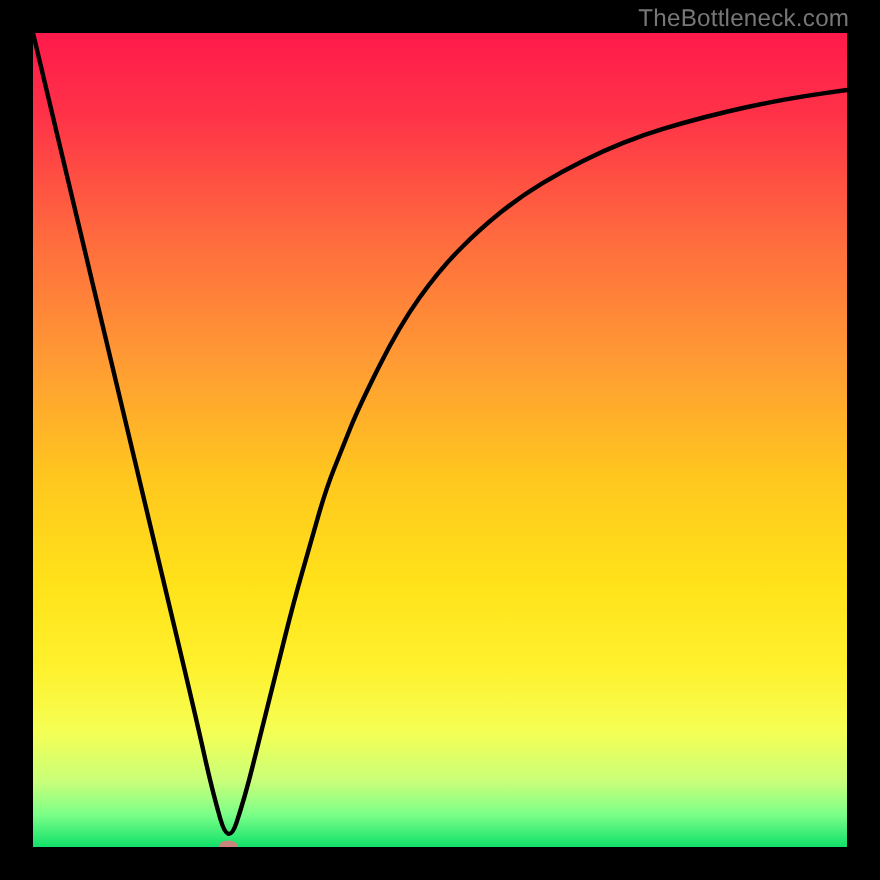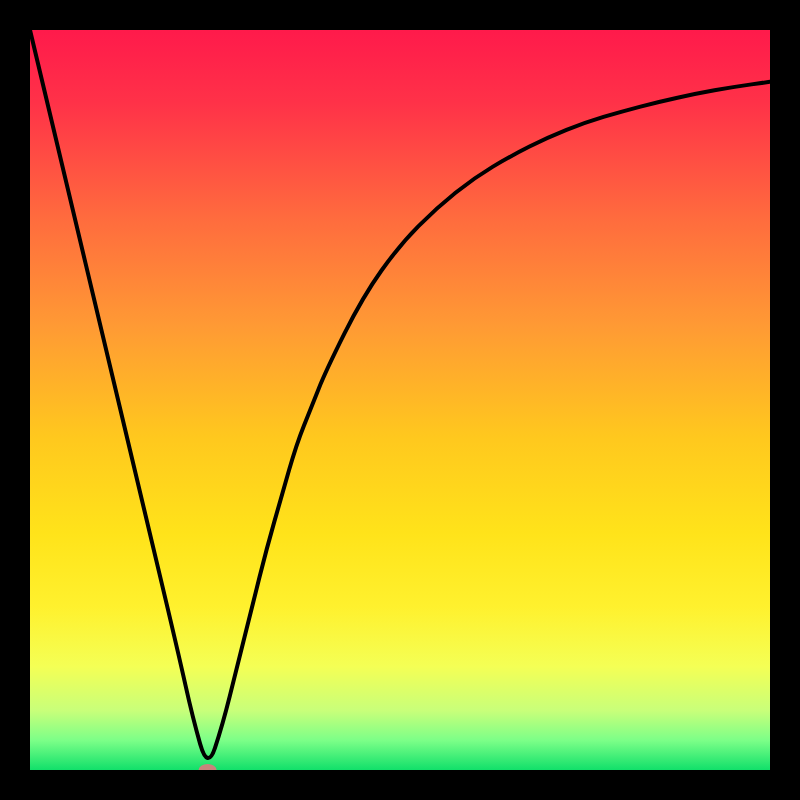--- a/index.html
+++ b/index.html
@@ -36,20 +36,21 @@
   }
   svg {
     display: block;
   }
 </style>
 </head>
 <body>
 
 <div class="frame">
 
+  <div class="watermark">TheBottleneck.com</div>
 
   <div class="plot-area">
     <svg id="chart-svg" width="740" height="740" viewBox="0 0 740 740">
       <defs>
         <linearGradient id="bg-grad" x1="0" y1="0" x2="0" y2="1">
             <stop offset="0%" stop-color="#ff1a4b"></stop>
             <stop offset="10%" stop-color="#ff3248"></stop>
             <stop offset="25%" stop-color="#ff6a3e"></stop>
             <stop offset="40%" stop-color="#ff9a34"></stop>
             <stop offset="55.00000000000001%" stop-color="#ffc81e"></stop>

